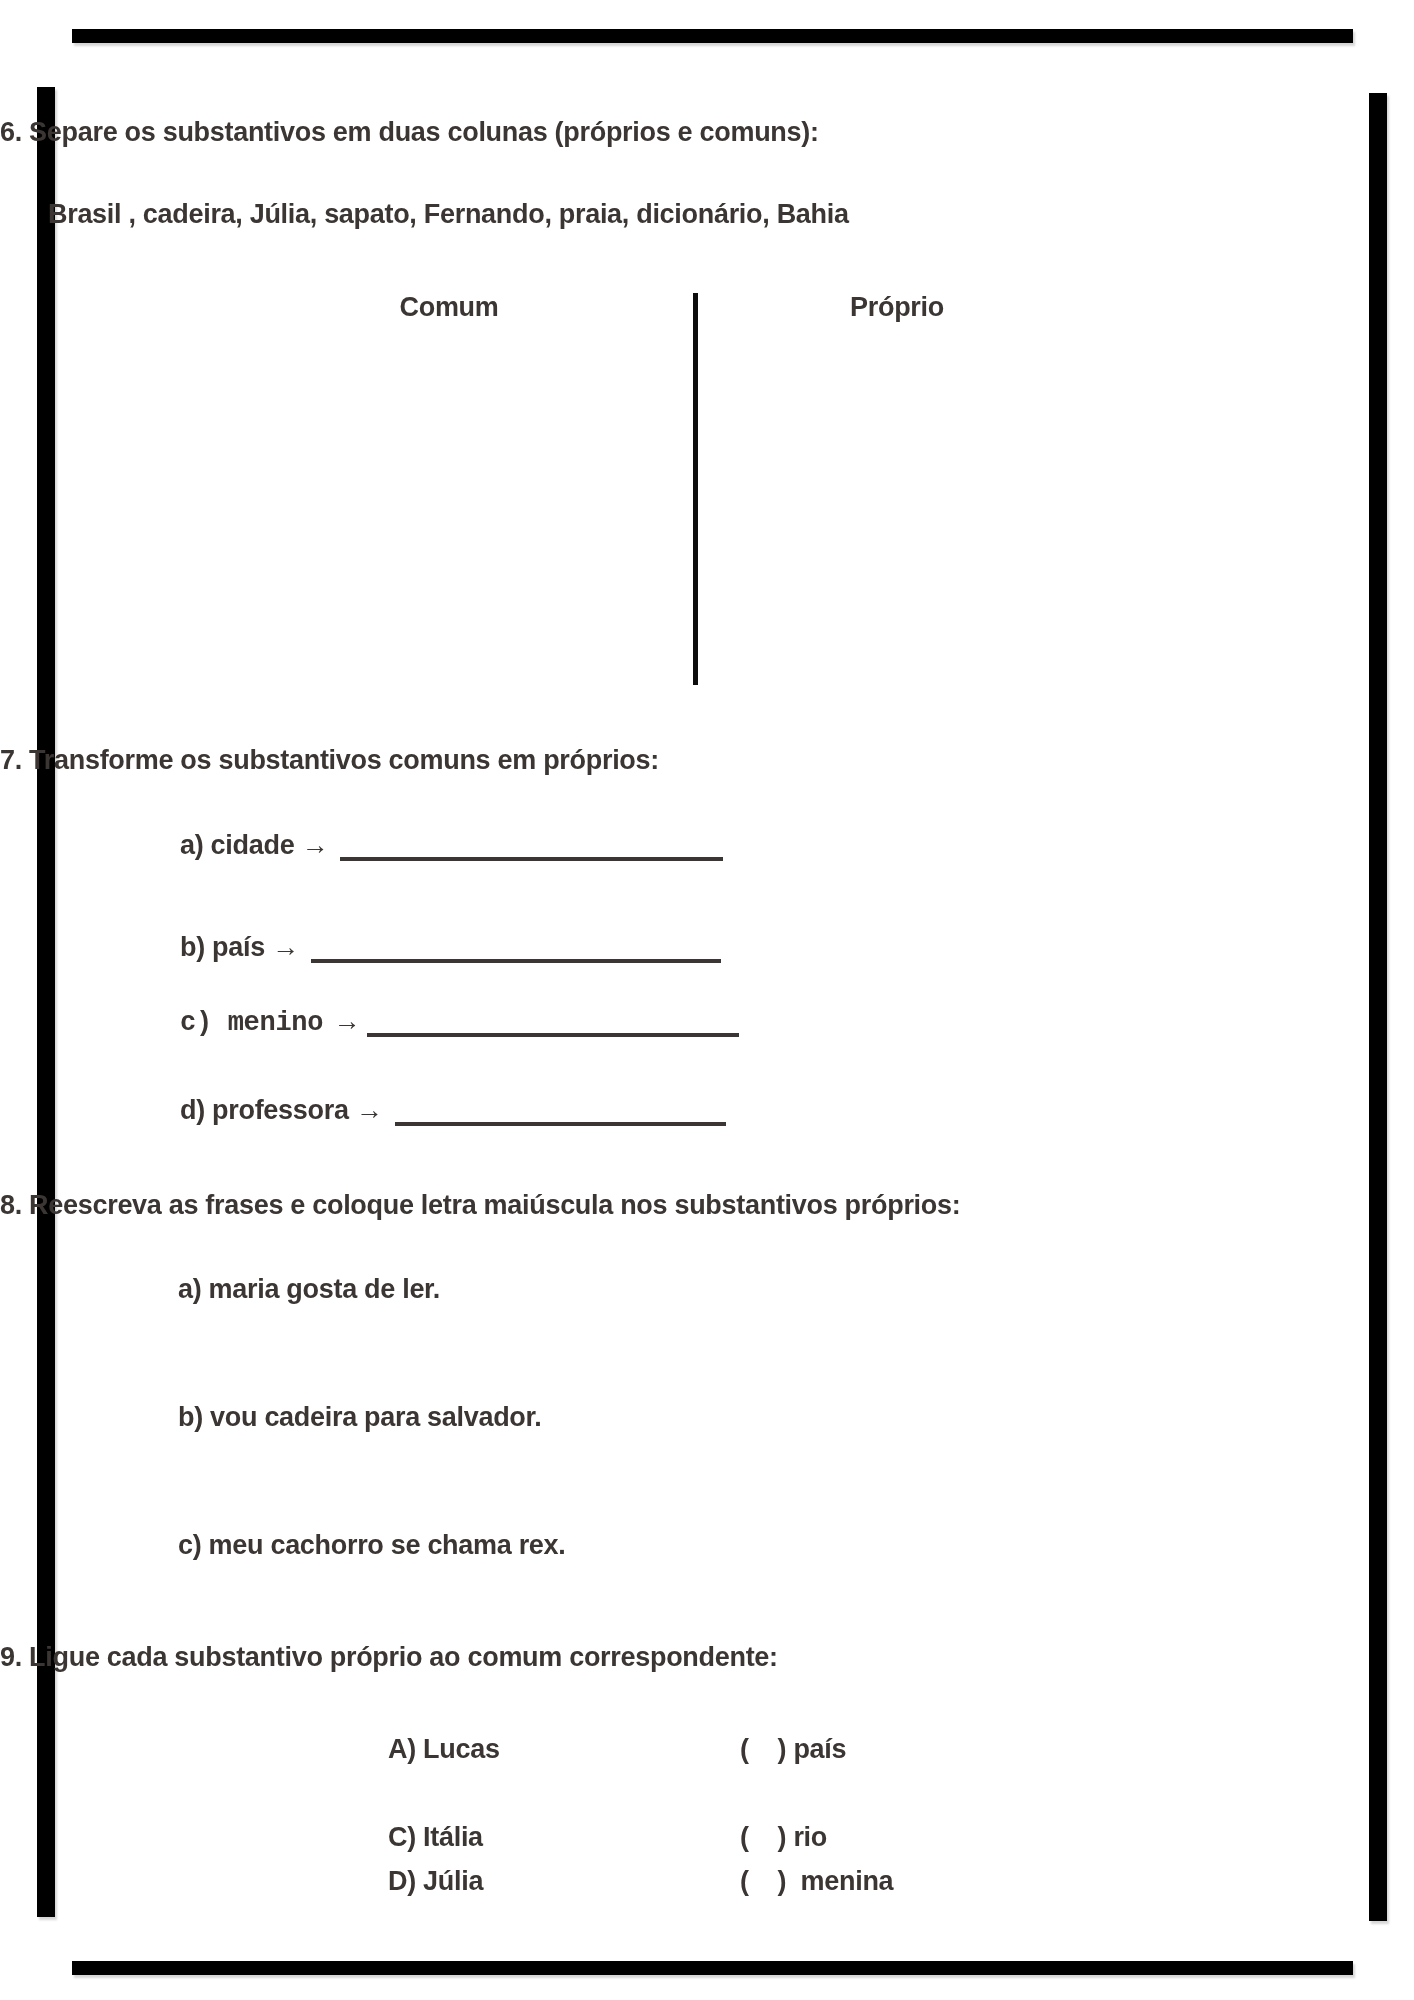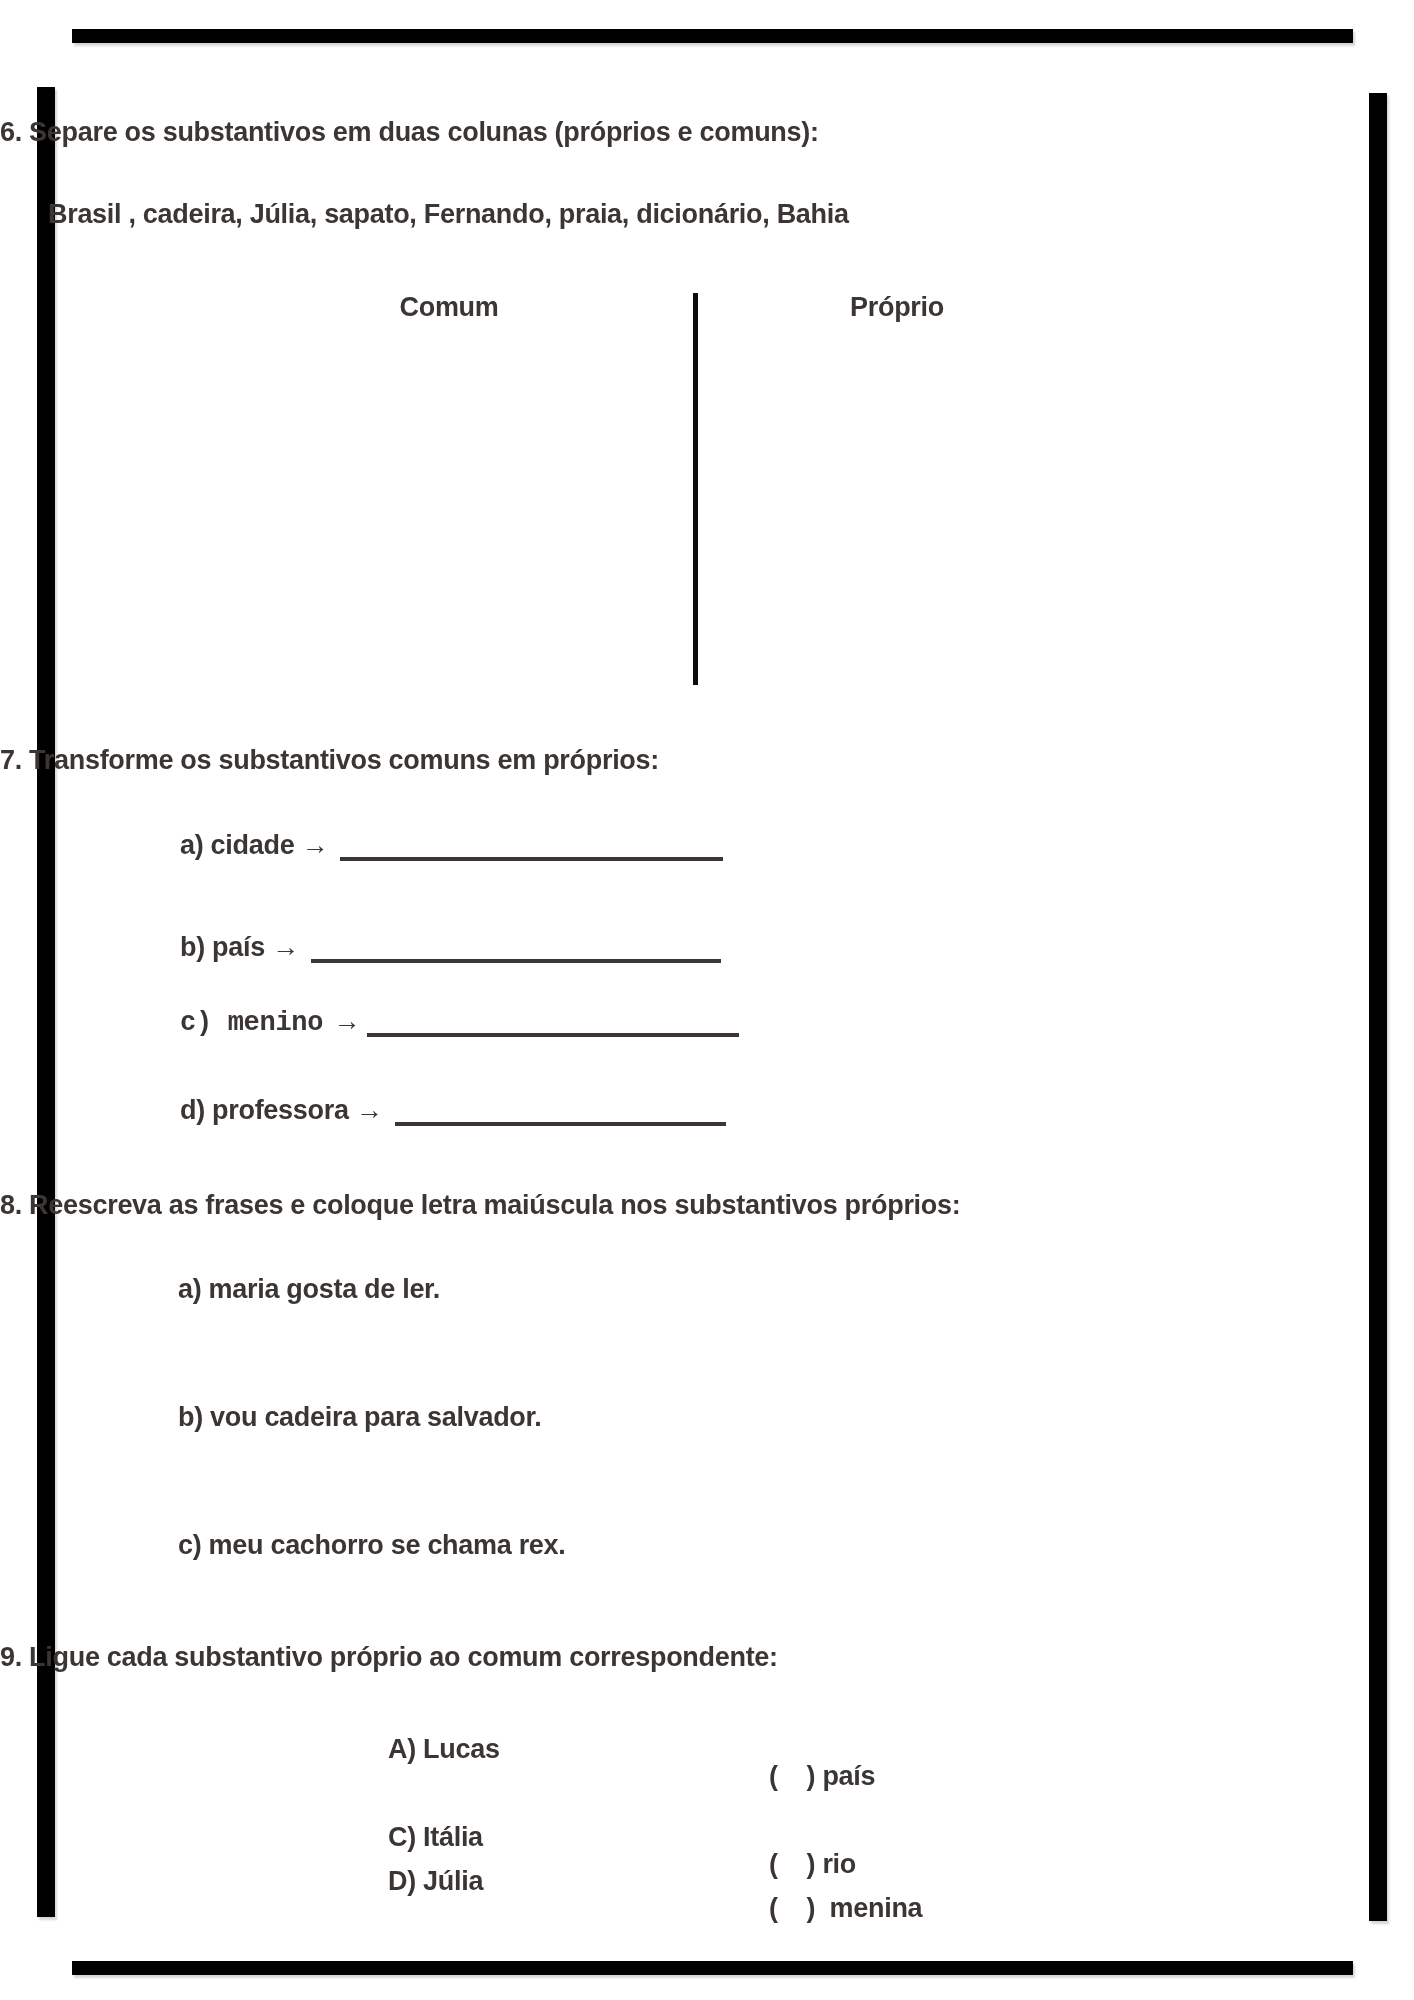--- a/index.html
+++ b/index.html
@@ -54,21 +54,21 @@
   .q8-row-b{top:1402px;}
   .q8-row-c{top:1530px;}
 
   .q9-title{top:1642px;}
   .q9-row{position:absolute;left:0;width:1398px;height:44px;text-align:center;}
   .q9-row-a{top:1734px;}
   .q9-row-b{top:1778px;}
   .q9-row-c{top:1822px;}
   .q9-row-d{top:1866px;}
   .q9-left{position:absolute;left:388px;white-space:nowrap;}
-  .q9-right{position:absolute;left:769px;white-space:pre;margin-top:27px;}
+  .q9-right{position:absolute;left:740px;white-space:pre;}
 </style>
 </head>
 <body>
 
 <div class="canvas">
 
   <div class="bar bar-top"></div>
   <div class="bar bar-left"></div>
   <div class="bar bar-right"></div>
   <div class="bar bar-bottom"></div>

